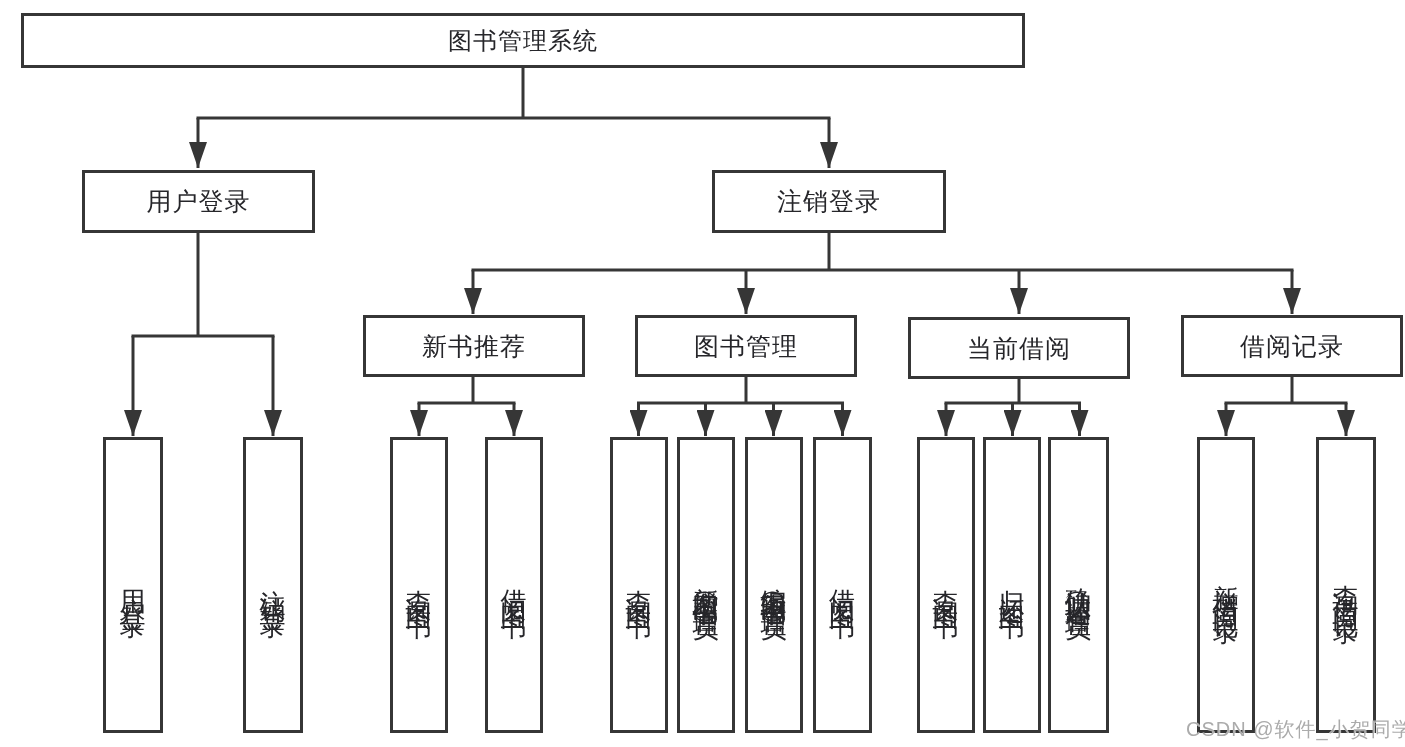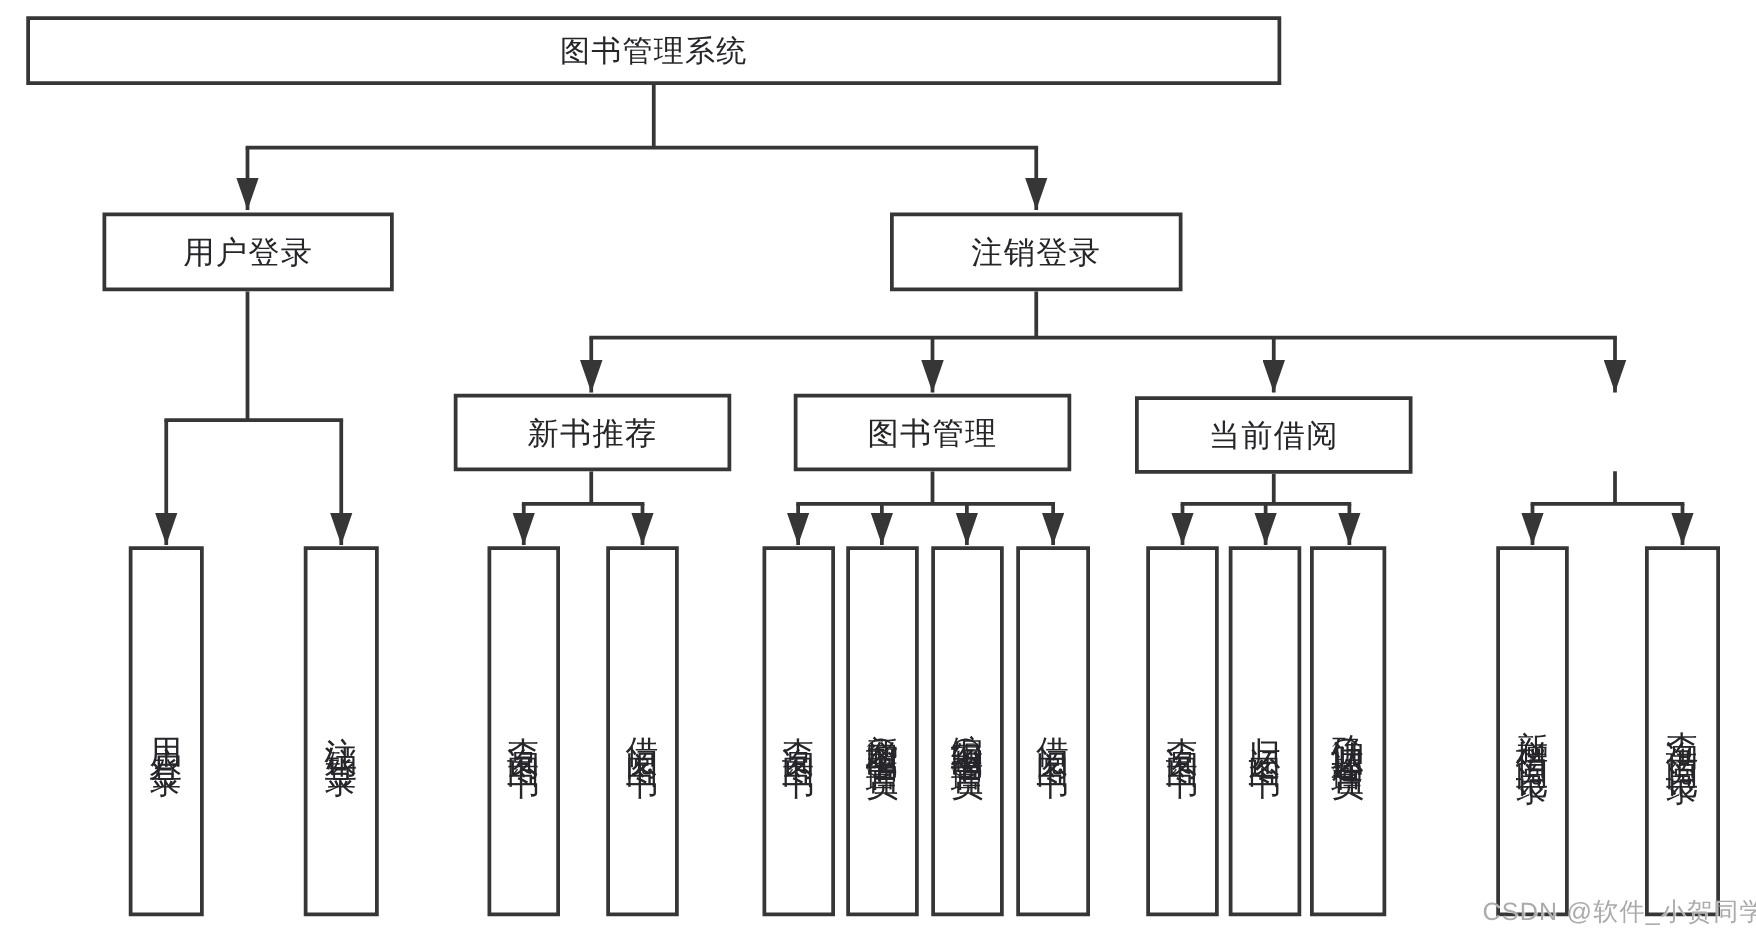--- a/index.html
+++ b/index.html
@@ -102,20 +102,21 @@
   </svg>
 
   <div class="node root" style="left:21px;top:13px;width:1004px;height:55px">图书管理系统</div>
 
   <div class="node lvl" style="left:82px;top:170px;width:233px;height:63px">用户登录</div>
   <div class="node lvl" style="left:712px;top:170px;width:234px;height:63px">注销登录</div>
 
   <div class="node lvl" style="left:363px;top:315px;width:222px;height:62px">新书推荐</div>
   <div class="node lvl" style="left:635px;top:315px;width:222px;height:62px">图书管理</div>
   <div class="node lvl" style="left:908px;top:317px;width:222px;height:62px">当前借阅</div>
+  <div class="node lvl" style="left:1181px;top:315px;width:222px;height:62px">借阅记录</div>
 
   <div class="leaf" style="left:103px;width:60px">
     <span>用户登录</span>
   </div>
   <div class="leaf" style="left:243px;width:60px">
     <span>注销登录</span>
   </div>
 
   <div class="leaf" style="left:390px;width:58px">
     <span>查询图书</span>

